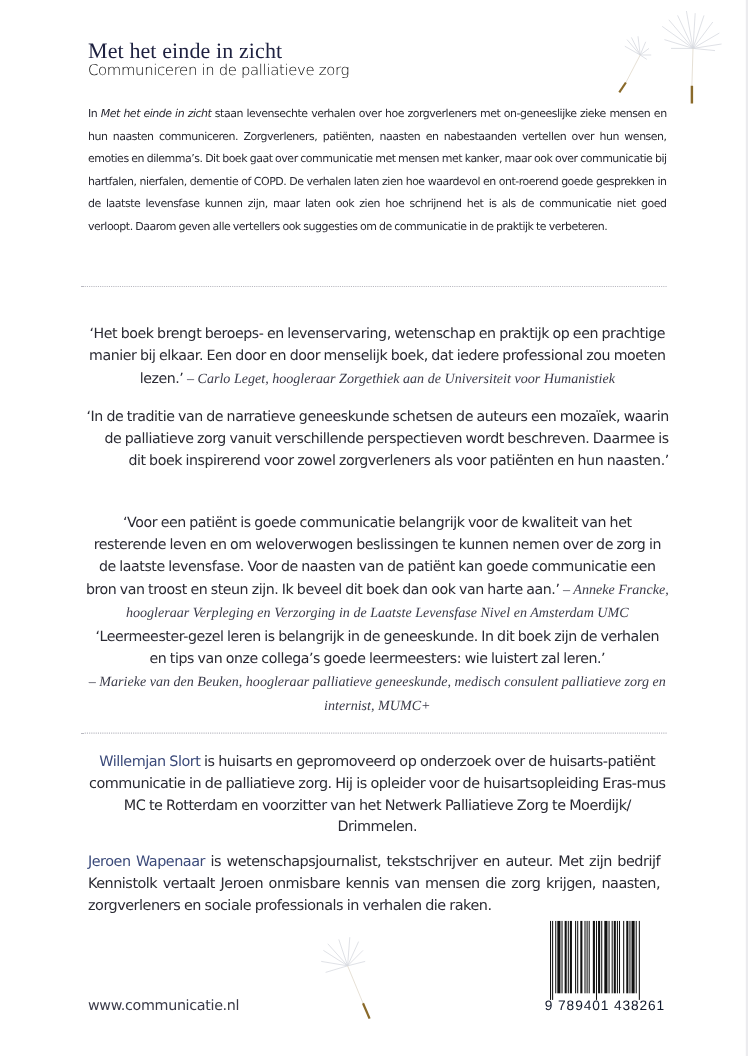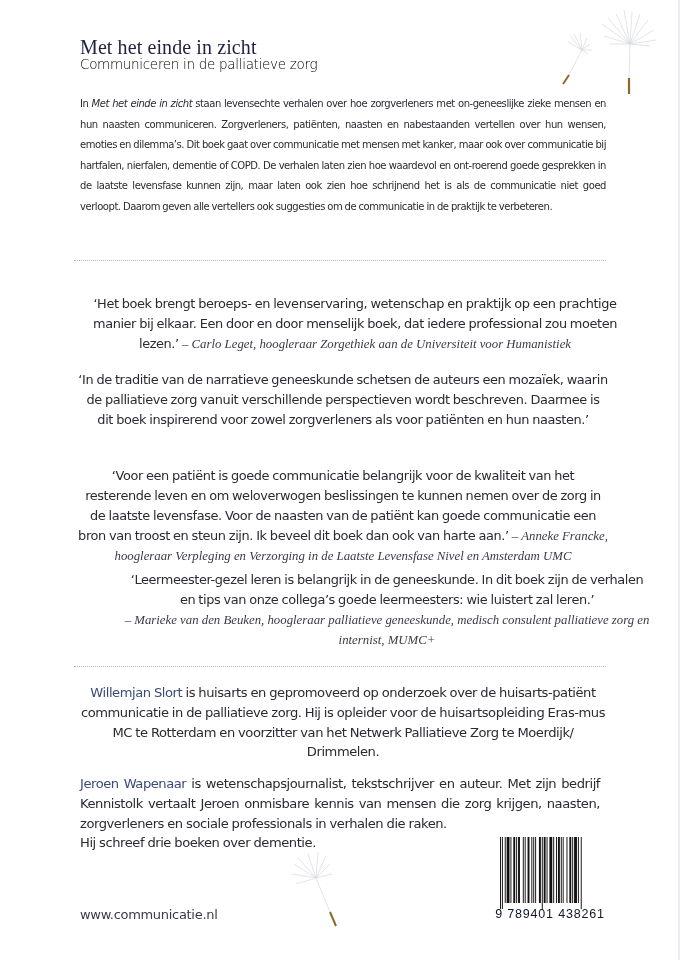--- a/index.html
+++ b/index.html
@@ -89,44 +89,44 @@
   <line x1="29" y1="70" x2="29" y2="86" stroke="#8a6a2a" stroke-width="2.2"></line>
 </svg>
 
 <div class="title">Met het einde in zicht</div>
 <div class="subtitle">Communiceren in de palliatieve zorg</div>
 
 <div class="intro"><span>In </span><em>Met het einde in zicht</em><span> staan levensechte verhalen over hoe zorgverleners met on-geneeslijke zieke mensen en hun naasten communiceren. Zorgverleners, patiënten, naasten en nabestaanden vertellen over hun wensen, emoties en dilemma’s. Dit boek gaat over communicatie met mensen met kanker, maar ook over communicatie bij hartfalen, nierfalen, dementie of COPD. De verhalen laten zien hoe waardevol en ont-roerend goede gesprekken in de laatste levensfase kunnen zijn, maar laten ook zien hoe schrijnend het is als de communicatie niet goed verloopt. Daarom geven alle vertellers ook suggesties om de communicatie in de praktijk te verbeteren.</span></div>
 
 <div class="divider" style="top:260px;"></div>
 
-<div class="quote" style="top:294px;margin-left:12px;">
+<div class="quote" style="top:294px;">
   <span>‘Het boek brengt beroeps- en levenservaring, wetenschap en praktijk op een prachtige manier bij elkaar. Een door en door menselijk boek, dat iedere professional zou moeten lezen.’ </span><span class="attrib">– Carlo Leget, hoogleraar Zorgethiek aan de Universiteit voor Humanistiek</span>
 </div>
 
-<div class="quote" style="top:370px;">
+<div class="quote" style="top:370px;text-align:right;">
   <span>‘In de traditie van de narratieve geneeskunde schetsen de auteurs een mozaïek, waarin de palliatieve zorg vanuit verschillende perspectieven wordt beschreven. Daarmee is dit boek inspirerend voor zowel zorgverleners als voor patiënten en hun naasten.’</span><br>
 </div>
 
 <div class="quote" style="top:466px;">
   <span>‘Voor een patiënt is goede communicatie belangrijk voor de kwaliteit van het resterende leven en om weloverwogen beslissingen te kunnen nemen over de zorg in de laatste levensfase. Voor de naasten van de patiënt kan goede communicatie een bron van troost en steun zijn. Ik beveel dit boek dan ook van harte aan.’ </span><span class="attrib">– Anneke Francke, hoogleraar Verpleging en Verzorging in de Laatste Levensfase Nivel en Amsterdam UMC</span>
 </div>
 
-<div class="quote" style="top:570px;margin-left:44px;">
+<div class="quote" style="top:570px;">
   <span>‘Leermeester-gezel leren is belangrijk in de geneeskunde. In dit boek zijn de verhalen en tips van onze collega’s goede leermeesters: wie luistert zal leren.’</span><br><span class="attrib">– Marieke van den Beuken, hoogleraar palliatieve geneeskunde, medisch consulent palliatieve zorg en internist, MUMC+</span>
 </div>
 
 <div class="divider" style="top:666px;"></div>
 
 <div class="bio" style="top:683px;text-align:center;">
   <span class="author-name">Willemjan Slort</span><span> is huisarts en gepromoveerd op onderzoek over de huisarts-patiënt communicatie in de palliatieve zorg. Hij is opleider voor de huisartsopleiding Eras-mus MC te Rotterdam en voorzitter van het Netwerk Palliatieve Zorg te Moerdijk/ Drimmelen.</span>
 </div>
 
 <div class="bio" style="top:774px; width:520px; text-align: justify;">
-  <span class="author-name">Jeroen Wapenaar</span><span> is wetenschapsjournalist, tekstschrijver en auteur. Met zijn bedrijf Kennistolk vertaalt Jeroen onmisbare kennis van mensen die zorg krijgen, naasten, zorgverleners en sociale professionals in verhalen die raken.</span><br><span>Hij schreef drie boeken over dementie.</span>
+  <span class="author-name">Jeroen Wapenaar</span><span> is wetenschapsjournalist, tekstschrijver en auteur. Met zijn bedrijf Kennistolk vertaalt Jeroen onmisbare kennis van mensen die zorg krijgen, naasten, zorgverleners en sociale professionals in verhalen die raken.</span><br>
 </div>
 
 <svg class="dandelion" style="left:288px; top:850px;" width="60" height="80" viewBox="0 0 60 80">
   <g stroke="#d6d8de" stroke-width="0.7" fill="none">
     <line x1="28" y1="28" x2="6" y2="14"></line>
       <line x1="28" y1="28" x2="10" y2="8"></line>
     <line x1="28" y1="28" x2="20" y2="4"></line>
       <line x1="28" y1="28" x2="30" y2="2"></line>
     <line x1="28" y1="28" x2="38" y2="6"></line>
       <line x1="28" y1="28" x2="42" y2="14"></line>

